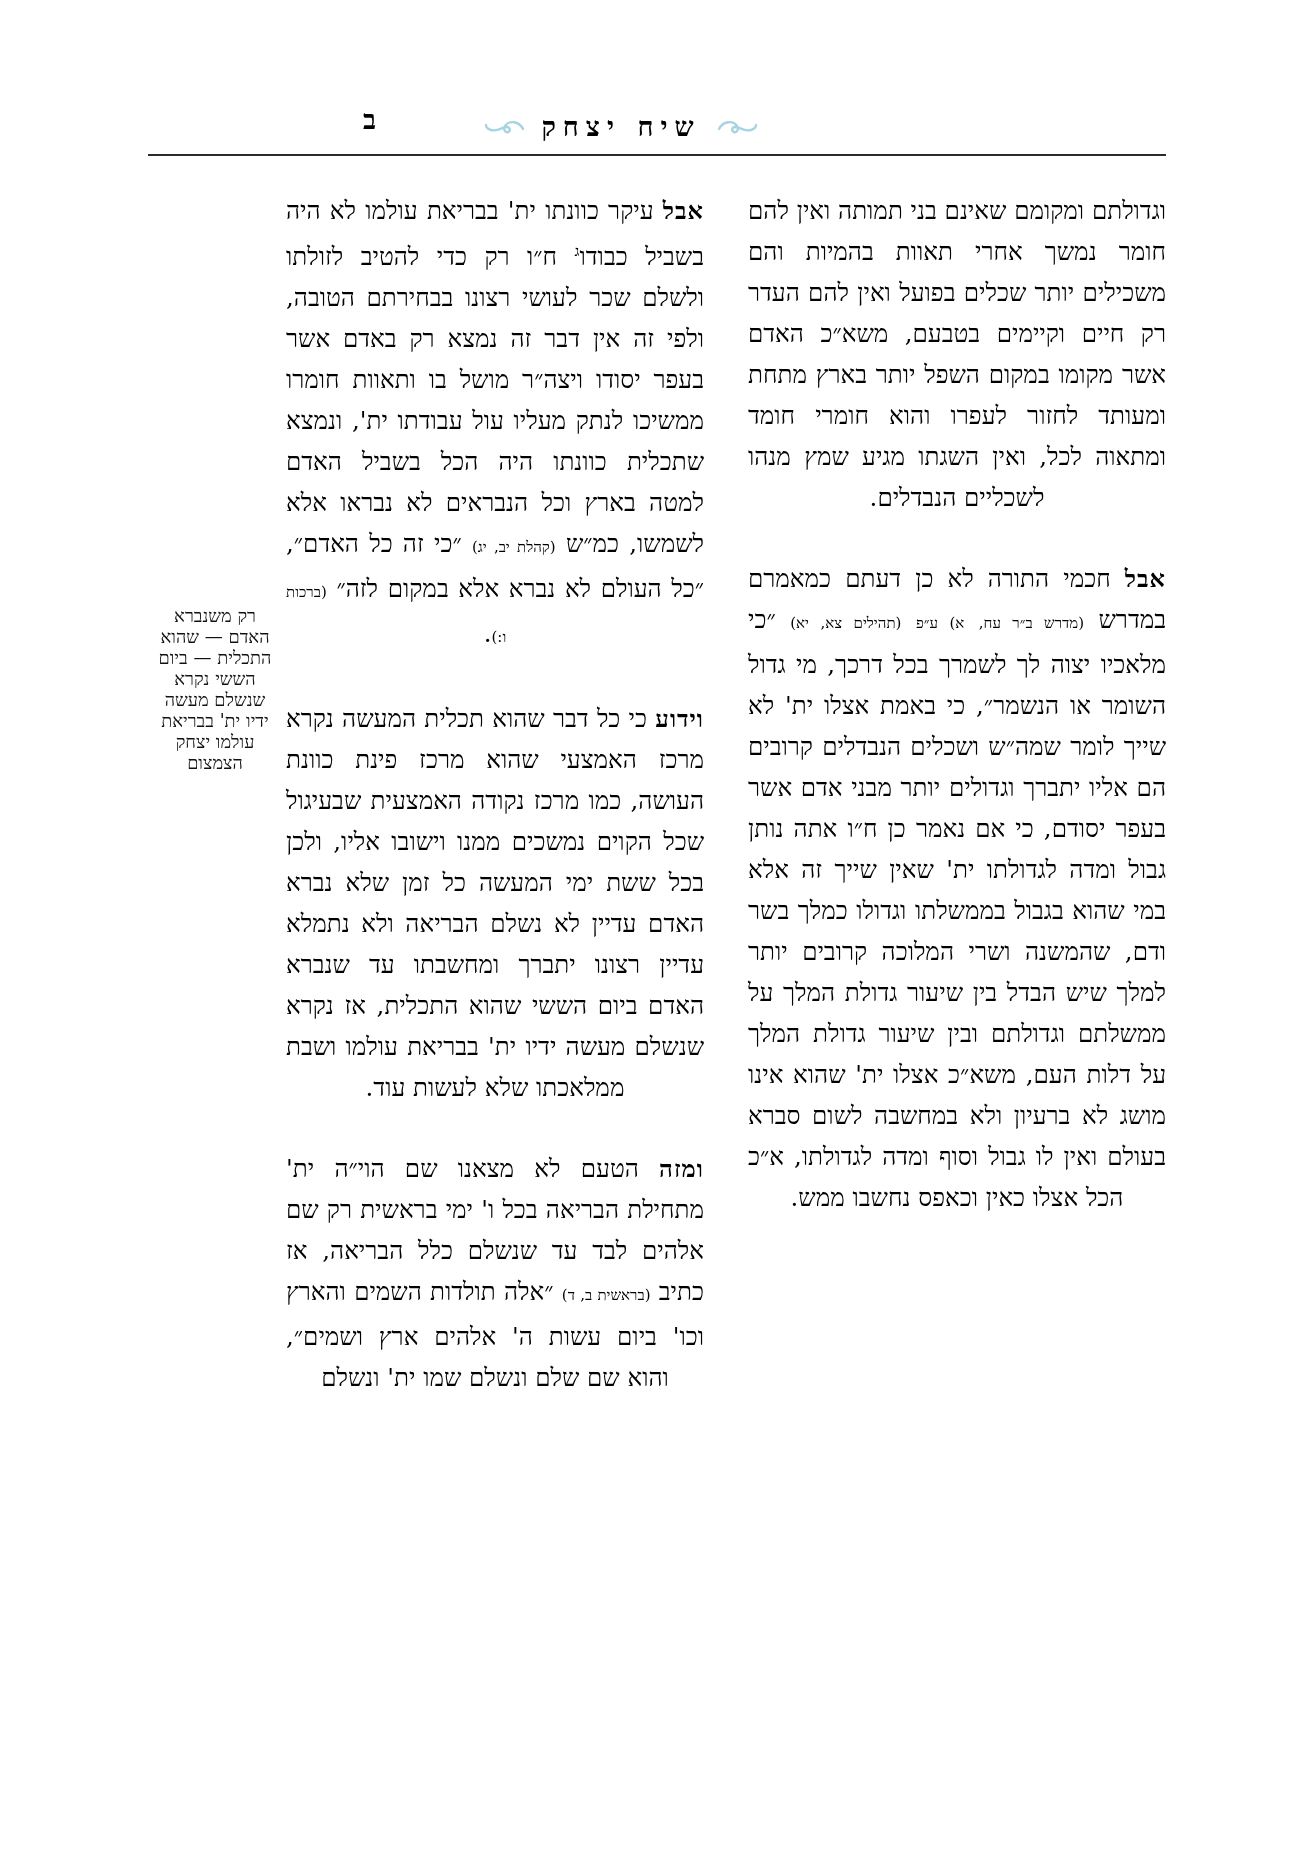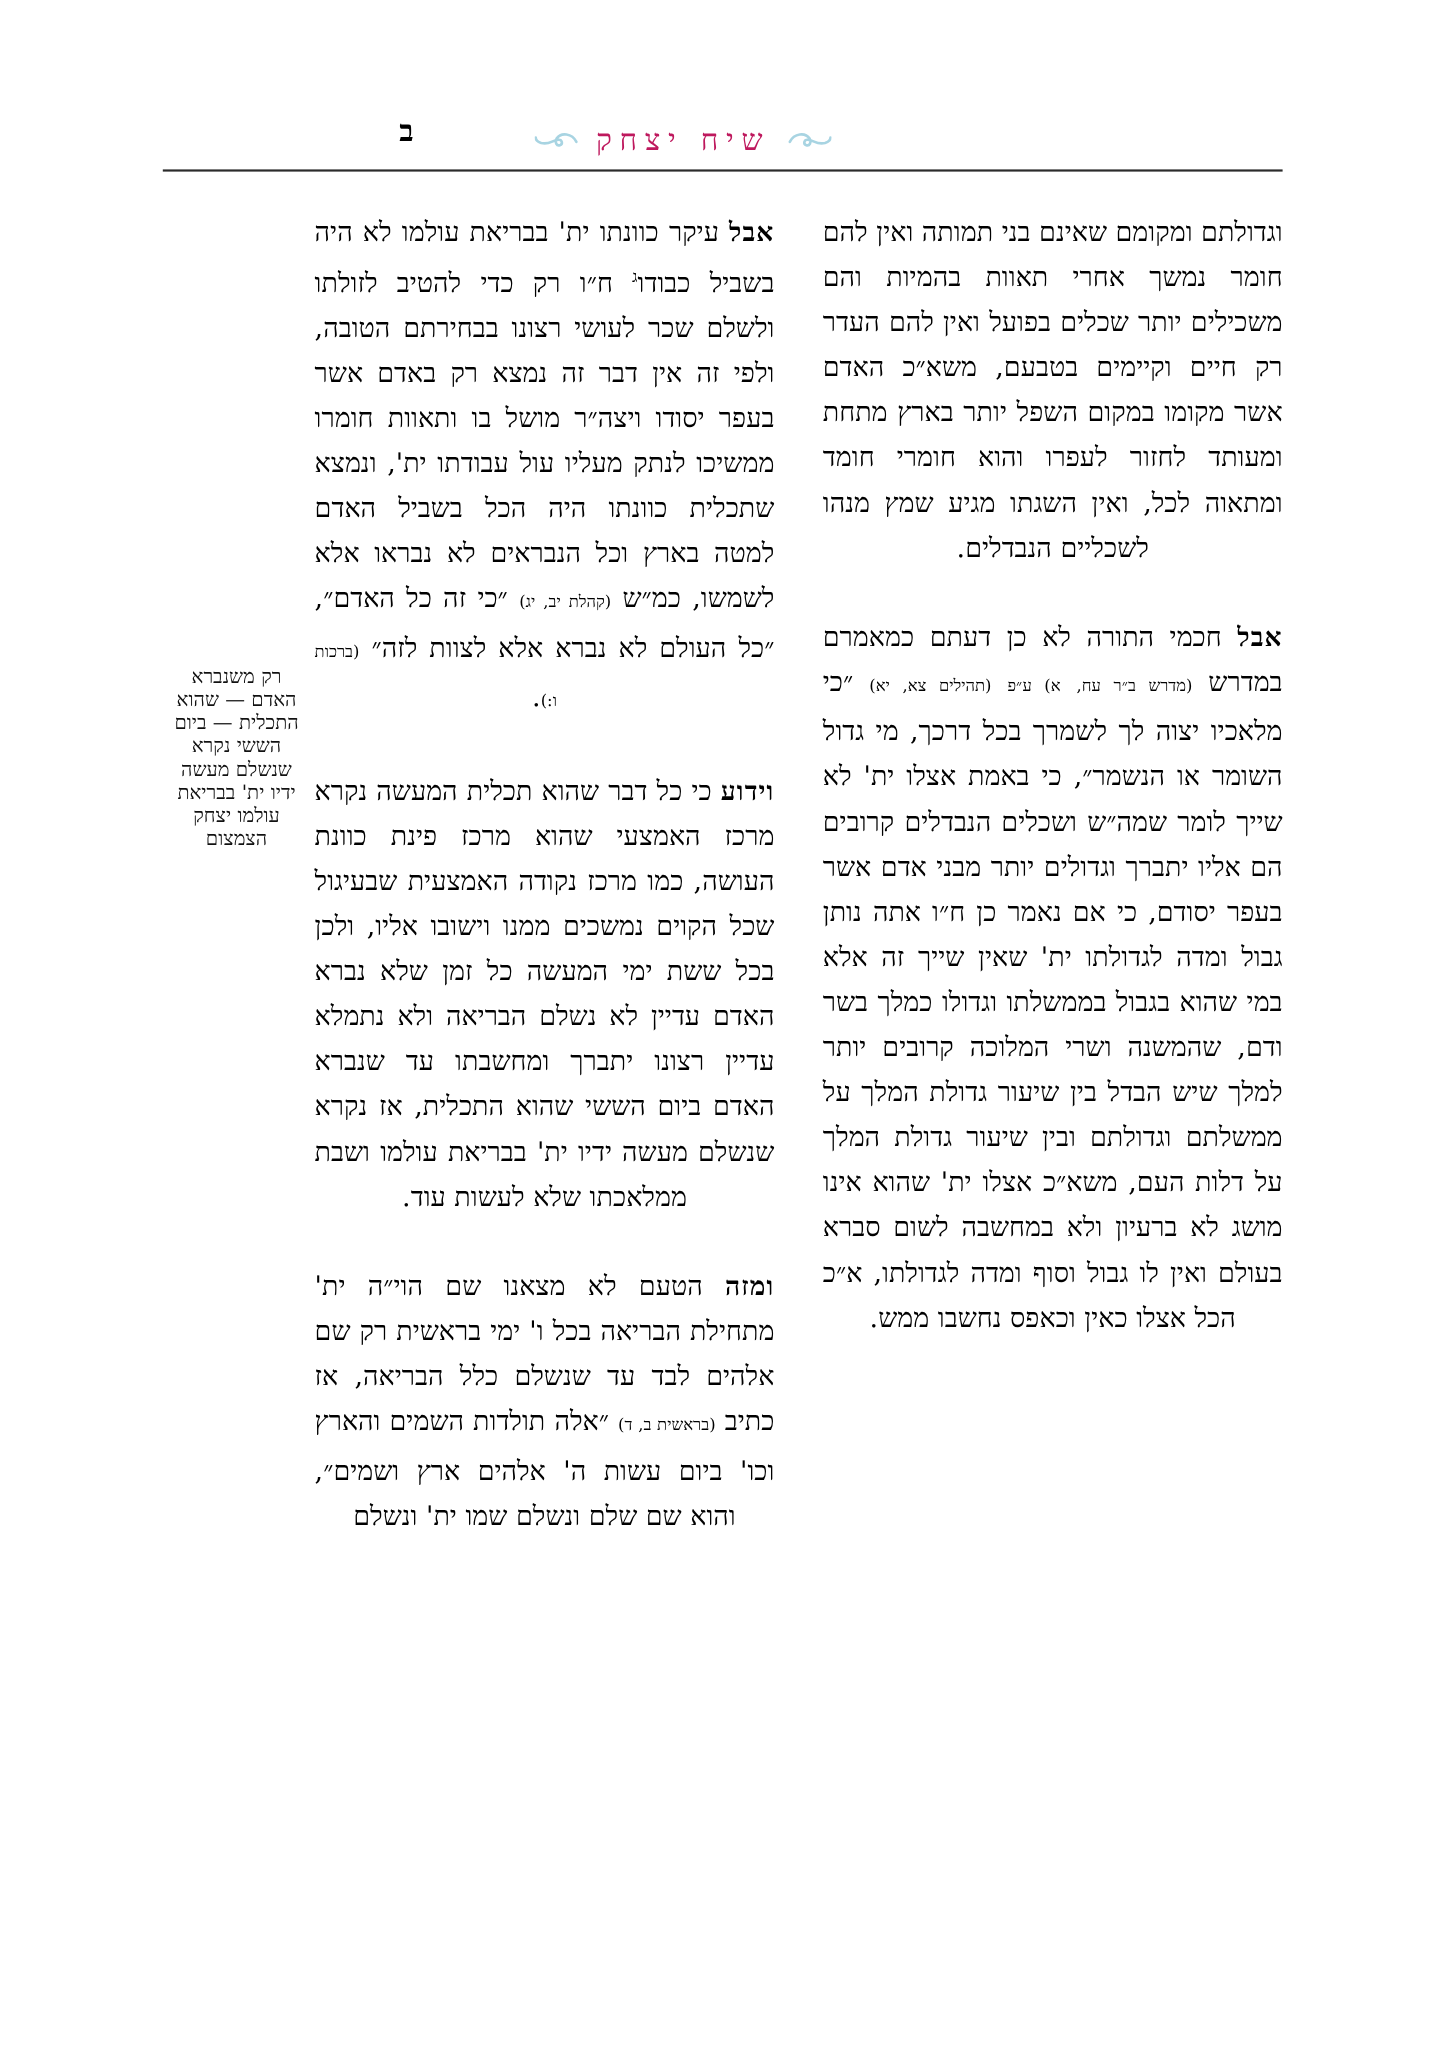--- a/index.html
+++ b/index.html
@@ -46,23 +46,23 @@
     line-height: 1;
   }
   .header-title-wrap {
     display: flex;
     align-items: center;
     gap: 16px;
     transform: translateX(-36px);
   }
   .header-title {
     font-size: 27px;
-    font-weight: normal;
+    font-weight: bold;
     letter-spacing: 7px;
-    color: #be185d;
+    color: #000000;
     white-space: nowrap;
   }
   .flourish {
     display: inline-block;
     width: 40px;
     height: 20px;
     color: #a8d4e2;
   }
   .flourish svg { display: block; }
   .header-rule {
@@ -200,21 +200,21 @@
       </p>
     </div>
 
     <div class="col">
 
       <p class="blk">
         <span class="lead">אבל</span>
         <span>עיקר כוונתו ית' בבריאת עולמו לא היה בשביל כבודו</span><sup class="cite">ג</sup>
         <span>ח״ו רק כדי להטיב לזולתו ולשלם שכר לעושי רצונו בבחירתם הטובה, ולפי זה אין דבר זה נמצא רק באדם אשר בעפר יסודו ויצה״ר מושל בו ותאוות חומרו ממשיכו לנתק מעליו עול עבודתו ית', ונמצא שתכלית כוונתו היה הכל בשביל האדם למטה בארץ וכל הנבראים לא נבראו אלא לשמשו, כמ״ש</span>
         <span class="cite">(קהלת יב, יג)</span>
-        <span>״כי זה כל האדם״, ״כל העולם לא נברא אלא לצוות לזה״</span>
+        <span>״כי זה כל האדם״, ״כל העולם לא נברא אלא במקום לזה״</span>
         <span class="cite">(ברכות ו:)</span><span>.</span>
       </p>
 
       <div class="para-gap"></div>
 
       <p class="blk">
         <span class="lead">וידוע</span>
         <span>כי כל דבר שהוא תכלית המעשה נקרא מרכז האמצעי שהוא מרכז פינת כוונת העושה, כמו מרכז נקודה האמצעית שבעיגול שכל הקוים נמשכים ממנו וישובו אליו, ולכן בכל ששת ימי המעשה כל זמן שלא נברא האדם עדיין לא נשלם הבריאה ולא נתמלא עדיין רצונו יתברך ומחשבתו עד שנברא האדם ביום הששי שהוא התכלית, אז נקרא שנשלם מעשה ידיו ית' בבריאת עולמו ושבת ממלאכתו שלא לעשות עוד.</span>
       </p>
 

